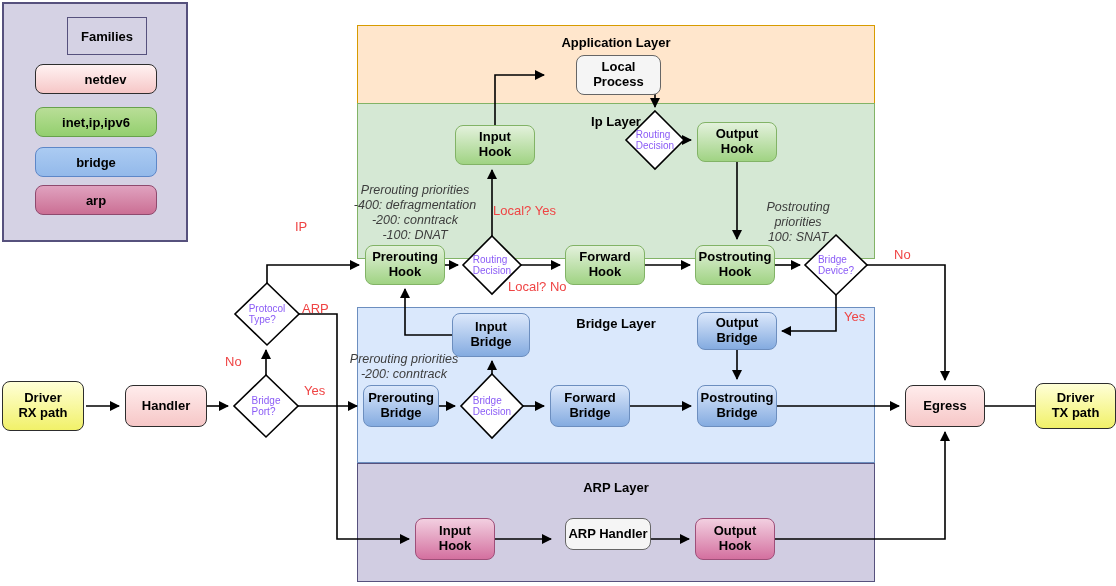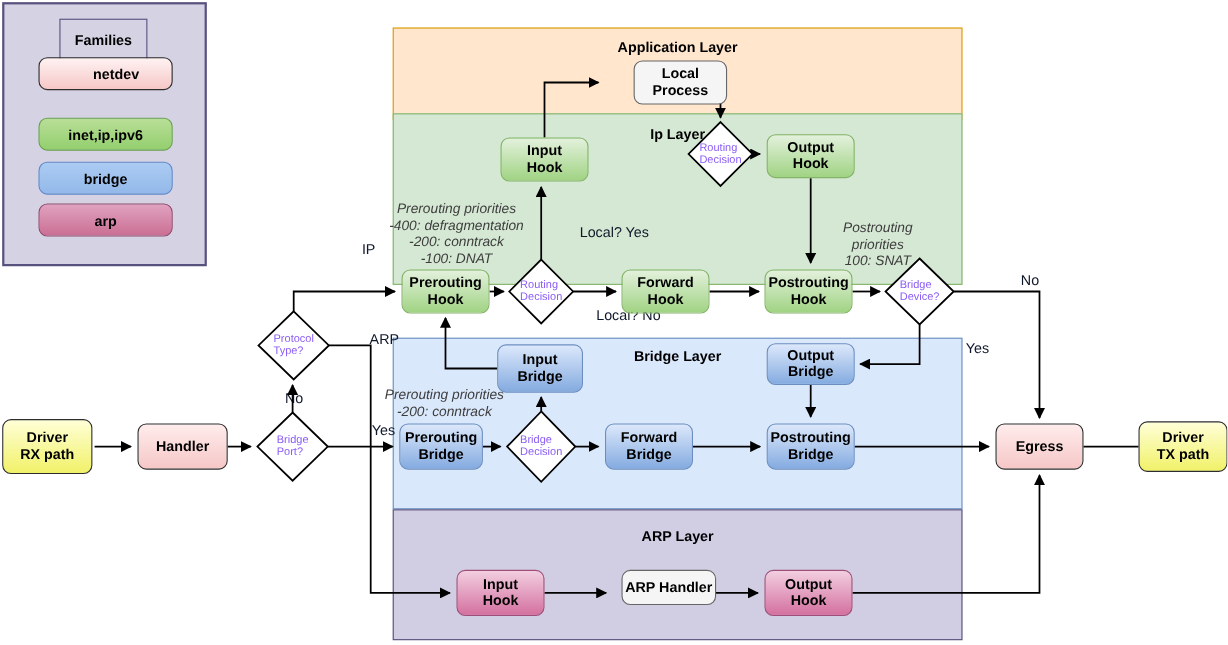--- a/index.html
+++ b/index.html
@@ -9,25 +9,25 @@
   .layer{position:absolute;left:357px;width:518px;box-sizing:border-box;z-index:0;}
   .layer-title{position:absolute;left:0;width:100%;text-align:center;font-weight:bold;
                font-size:13px;color:#000;white-space:pre;}
   #layer-app{top:25px;height:84px;background:#ffe6cc;border:1.5px solid #d79b00;}
   #layer-ip{top:103px;height:156px;background:#d5e8d4;border:1.5px solid #82b366;}
   #layer-bridge{top:307px;height:156px;background:#dae8fc;border:1.5px solid #6c8ebf;}
   #layer-arp{top:463px;height:119px;background:#d1cde2;border:1.5px solid #56517d;}
   
   #legend{position:absolute;left:2px;top:2px;width:186px;height:240px;background:#d5d2e4;
           border:2px solid #56517d;box-sizing:border-box;z-index:1;}
-  #legend-title{position:absolute;left:50px;top:13px;width:80px;height:38px;border:1.5px solid #56517d;
+  #legend-title{position:absolute;left:63px;top:13px;width:80px;height:38px;border:1.5px solid #56517d;
           display:flex;align-items:center;justify-content:center;font-weight:bold;font-size:13px;box-sizing:border-box;}
   .sw{position:absolute;left:31px;width:122px;height:30px;border-radius:8px;display:flex;align-items:center;
       justify-content:center;font-weight:bold;font-size:13px;color:#000;box-sizing:border-box;}
-  .sw-netdev{top:48px;background:linear-gradient(#fff2f2,#f6c7c7);border:1.5px solid #2d2d2d;padding-left:19px;}
+  .sw-netdev{top:60px;background:linear-gradient(#fff2f2,#f6c7c7);border:1.5px solid #2d2d2d;padding-left:19px;}
   .sw-green{top:103px;background:linear-gradient(#b9de97,#93cf6e);border:1.5px solid #67a14c;}
   .sw-blue{top:143px;background:linear-gradient(#abcbf2,#93b9ea);border:1.5px solid #5d87c8;}
   .sw-arp{top:181px;background:linear-gradient(#e0a2bf,#cb6f94);border:1.5px solid #8f4a6e;}
   
   .node{position:absolute;border-radius:8px;display:flex;align-items:center;justify-content:center;
         text-align:center;font-weight:bold;font-size:13px;line-height:1.15;color:#000;
         box-sizing:border-box;z-index:3;white-space:pre-line;}
   .n-green{background:linear-gradient(#e3f1dc,#a0d383);border:1.5px solid #82b366;}
   .n-blue{background:linear-gradient(#dce8fb,#84abe0);border:1.5px solid #6c8ebf;}
   .n-arp{background:linear-gradient(#f2cfe0,#d4709f);border:1.5px solid #9e4f79;}
@@ -35,21 +35,21 @@
   .n-yellow{background:linear-gradient(#ffffd7,#f1f169);border:1.5px solid #2d2d2d;}
   .n-gray{background:#f5f5f5;border:1.5px solid #666;}
   
   .diamond{position:absolute;z-index:3;}
   .diamond svg{position:absolute;left:0;top:0;width:100%;height:100%;overflow:visible;}
   .diamond span{position:absolute;left:-12px;right:-12px;top:0;bottom:0;display:flex;align-items:center;
         justify-content:center;font-size:10px;line-height:1.1;color:#8b5cf6;white-space:pre-line;}
   
   .anno{position:absolute;text-align:center;font-size:12.5px;line-height:15px;color:#3d3d3d;
         white-space:pre-line;z-index:2;font-style:italic;}
-  .elabel{position:absolute;font-size:13px;color:#0f172a;z-index:2;white-space:nowrap;padding-left:34px;}
+  .elabel{position:absolute;font-size:13px;color:#ef4444;z-index:2;white-space:nowrap;}
   #connectors{position:absolute;left:0;top:0;width:1116px;height:586px;z-index:2;}
   #connectors polyline{fill:none;stroke:#000;stroke-width:1.6px;}
 </style>
 </head>
 <body>
 
 <div id="stage">
 
   <div class="layer" id="layer-app">
     <div class="layer-title" style="top:9px">Application Layer</div>

